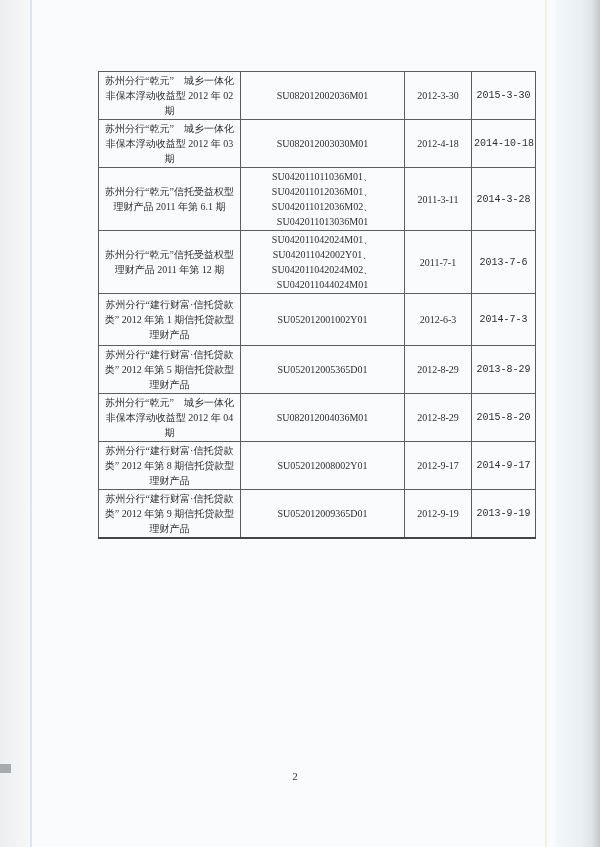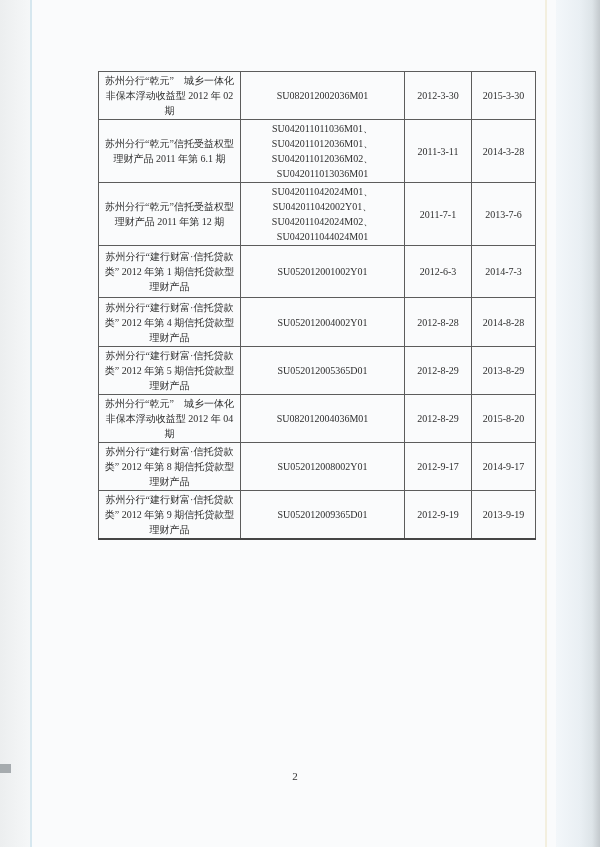--- a/index.html
+++ b/index.html
@@ -44,21 +44,21 @@
   table.doc td{
     border:1px solid #5c5c5c;
     text-align:center;vertical-align:middle;
     font-size:10px;line-height:15px;
     padding:1px 2px;
     overflow:hidden;
   }
   td.c-name{width:142px;padding:1px 3px;}
   td.c-code{width:164px;white-space:pre-line;}
   td.c-date{width:67px;white-space:nowrap;}
-  td.c-date2{width:64px;white-space:nowrap;}
+  td.c-date2{width:64px;white-space:nowrap;font-family:Liberation Mono, monospace;}
   .pagenum{
     position:absolute;left:85px;top:770px;width:420px;
     text-align:center;font-size:11px;color:#333;
   }
 </style>
 </head>
 <body>
 
 <div class="scan">
 
@@ -75,20 +75,26 @@
         <col style="width:67px">
         <col style="width:64px">
     </colgroup>
     <tbody>
       <tr style="height:34px">
         <td class="c-name">苏州分行“乾元”　城乡一体化非保本浮动收益型 2012 年 02 期</td>
         <td class="c-code">SU082012002036M01</td>
         <td class="c-date">2012-3-30</td>
         <td class="c-date2">2015-3-30</td>
       </tr>
+      <tr style="height:36px">
+        <td class="c-name">苏州分行“乾元”　城乡一体化非保本浮动收益型 2012 年 03 期</td>
+        <td class="c-code">SU082012003030M01</td>
+        <td class="c-date">2012-4-18</td>
+        <td class="c-date2">2014-10-18</td>
+      </tr>
       <tr style="height:63px">
         <td class="c-name">苏州分行“乾元”信托受益权型理财产品 2011 年第 6.1 期</td>
         <td class="c-code">SU042011011036M01、
 SU042011012036M01、
 SU042011012036M02、
 SU042011013036M01</td>
         <td class="c-date">2011-3-11</td>
         <td class="c-date2">2014-3-28</td>
       </tr>
       <tr style="height:62px">
@@ -98,26 +104,20 @@
 SU042011042024M02、
 SU042011044024M01</td>
         <td class="c-date">2011-7-1</td>
         <td class="c-date2">2013-7-6</td>
       </tr>
       <tr style="height:52px">
         <td class="c-name">苏州分行“建行财富·信托贷款类” 2012 年第 1 期信托贷款型理财产品</td>
         <td class="c-code">SU052012001002Y01</td>
         <td class="c-date">2012-6-3</td>
         <td class="c-date2">2014-7-3</td>
-      </tr>
-      <tr style="height:49px">
-        <td class="c-name">苏州分行“建行财富·信托贷款类” 2012 年第 4 期信托贷款型理财产品</td>
-        <td class="c-code">SU052012004002Y01</td>
-        <td class="c-date">2012-8-28</td>
-        <td class="c-date2">2014-8-28</td>
       </tr>
       <tr style="height:47px">
         <td class="c-name">苏州分行“建行财富·信托贷款类” 2012 年第 5 期信托贷款型理财产品</td>
         <td class="c-code">SU052012005365D01</td>
         <td class="c-date">2012-8-29</td>
         <td class="c-date2">2013-8-29</td>
       </tr>
       <tr style="height:37px">
         <td class="c-name">苏州分行“乾元”　城乡一体化非保本浮动收益型 2012 年 04 期</td>
         <td class="c-code">SU082012004036M01</td>

